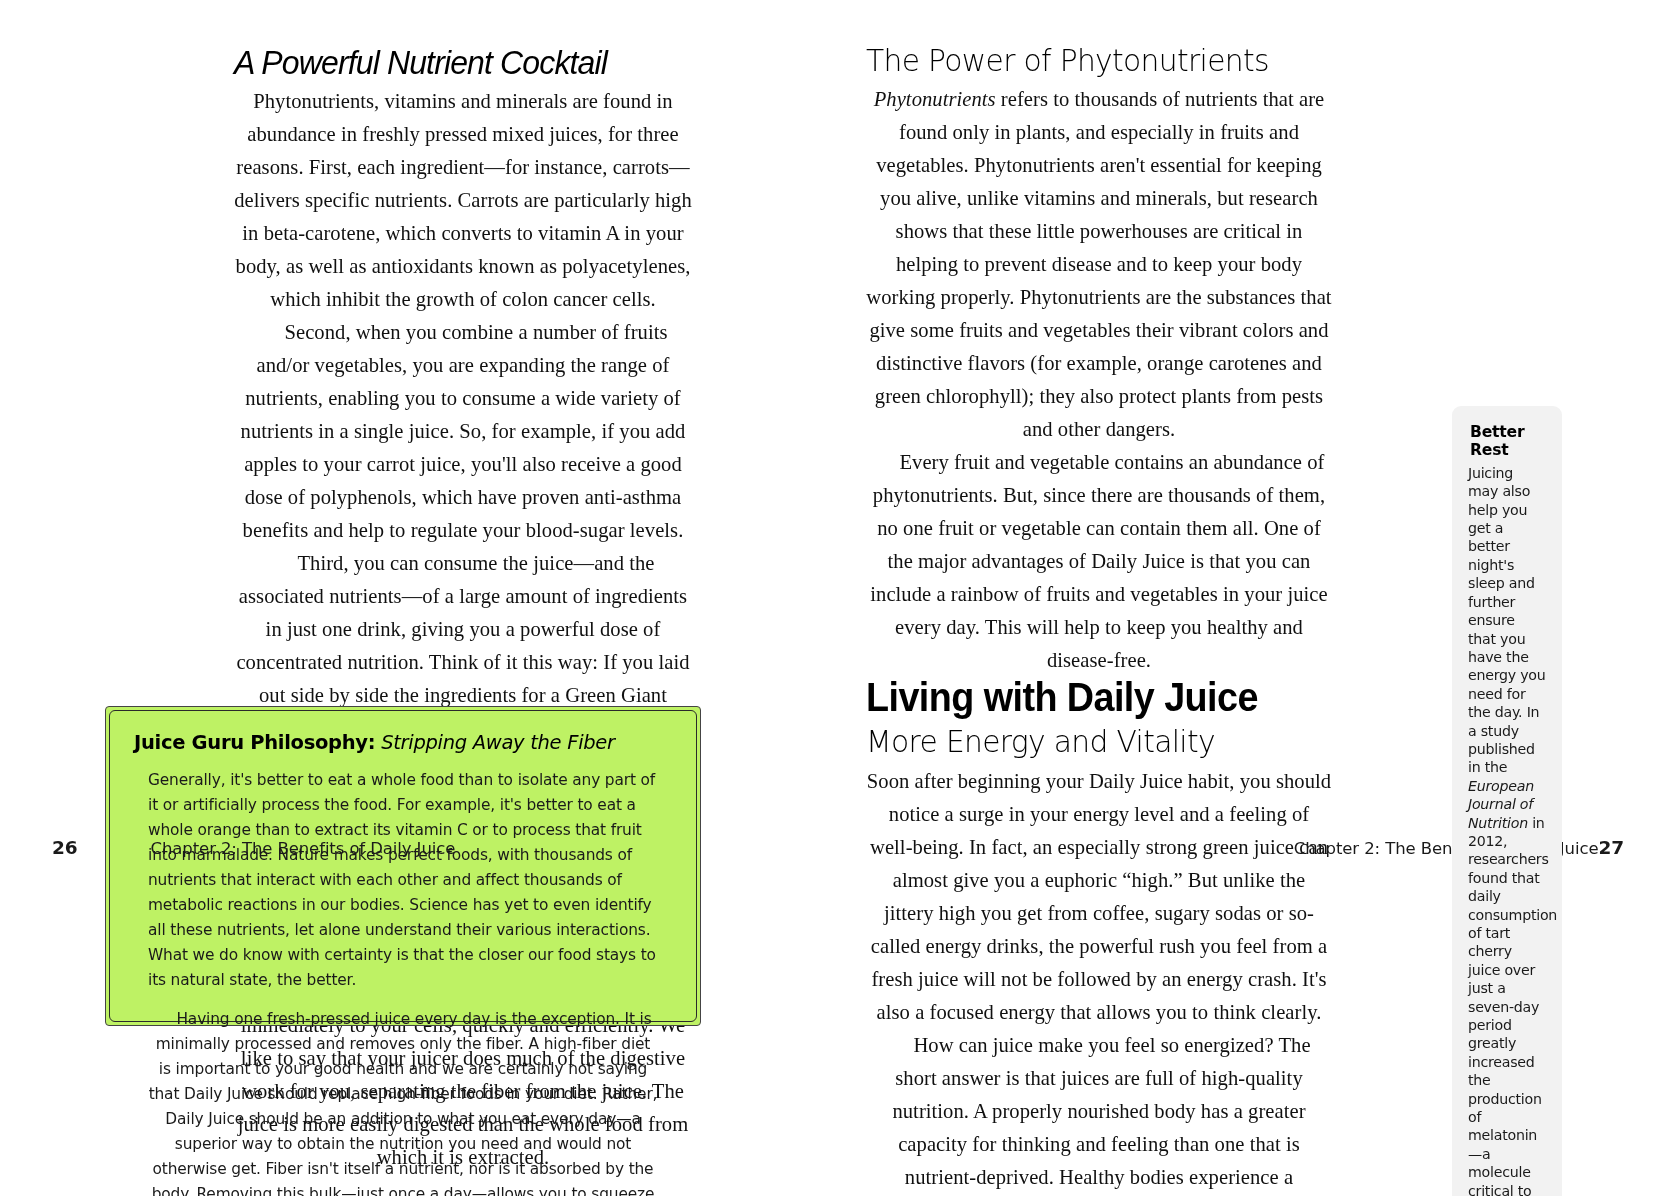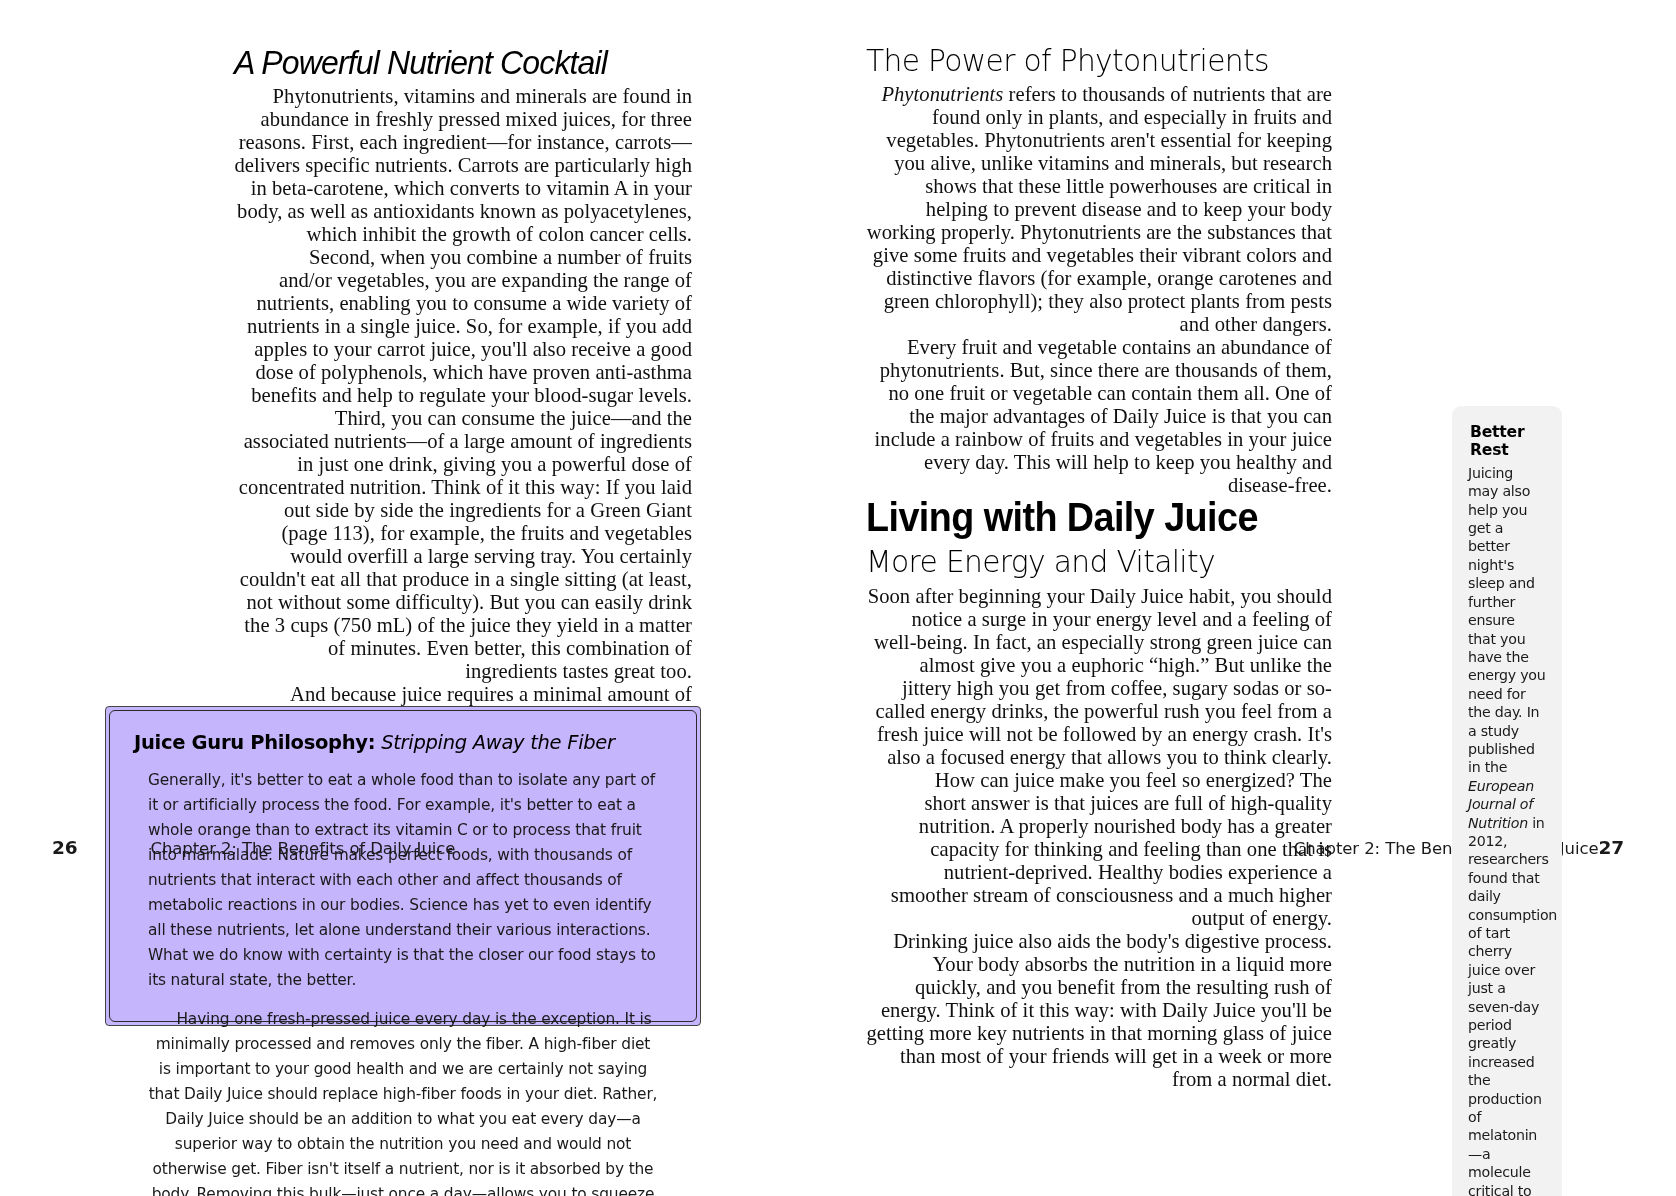--- a/index.html
+++ b/index.html
@@ -79,43 +79,43 @@
     margin: 0 0 6px 0;
     transform: scaleX(0.96);
     transform-origin: left center;
     color: #000;
   }
 
   
   p.body {
     font-family: "Liberation Serif", "DejaVu Serif", serif;
     font-size: 20.6px;
-    line-height: 23px;
+    line-height: 33px;
     margin: 0;
-    text-align: right;
+    text-align: center;
     color: #101010;
     letter-spacing: 0.05px;
   }
   p.body.indent { text-indent: 26px; }
   p.body em { font-style: italic; }
 
   .gap-before-h1 { margin-top: 34px; }
   .gap-before-h2 { margin-top: 32px; }
 
   
   .guru-box {
     position: absolute;
     left: 105px;
     top: 706px;
     width: 596px;
     height: 320px;
     box-sizing: border-box;
     border: 1px solid #444;
     border-radius: 4px;
-    background: #c4b5fd;
+    background: #bef264;
     padding: 3px;
   }
   .guru-inner {
     width: 100%;
     height: 100%;
     box-sizing: border-box;
     border: 1.5px solid #2a2a2a;
     border-radius: 6px;
     padding: 20px 24px 16px 24px;
   }

